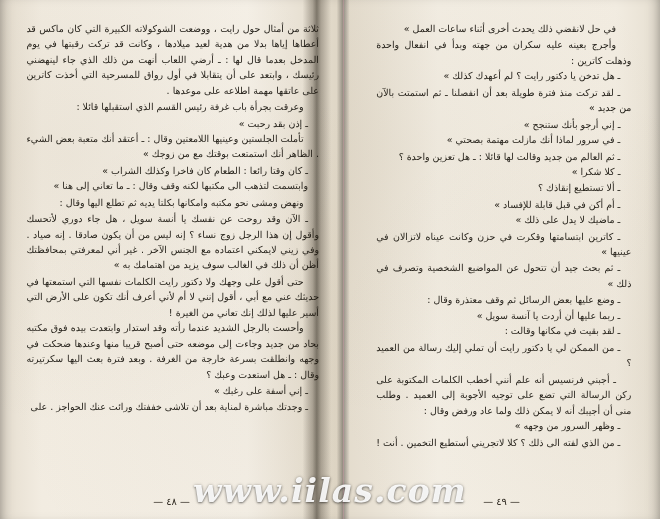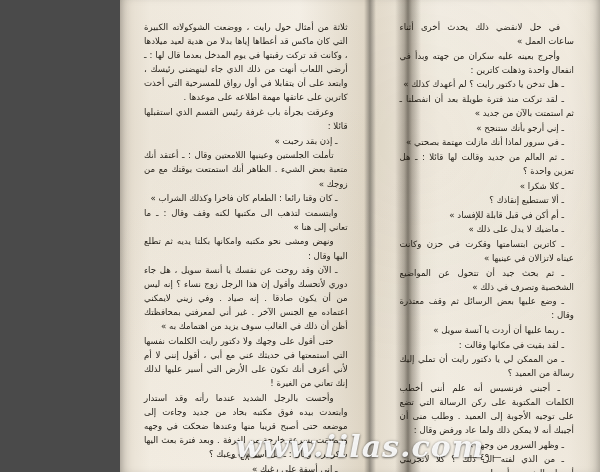--- a/index.html
+++ b/index.html
@@ -2,21 +2,21 @@
 <html lang="ar" dir="rtl"><head>
 <meta charset="utf-8">
 <style>
   html, body {
     margin: 0;
     padding: 0;
     background: #4a4a4a;
   }
   #page {
     position: relative;
-    width: 480px;
+    width: 600px;
     height: 472px;
     overflow: hidden;
     background: #ec4899;
     font-family: "DejaVu Sans", sans-serif;
   }
   
   .spread {
     position: absolute;
     inset: 0;
     display: flex;

